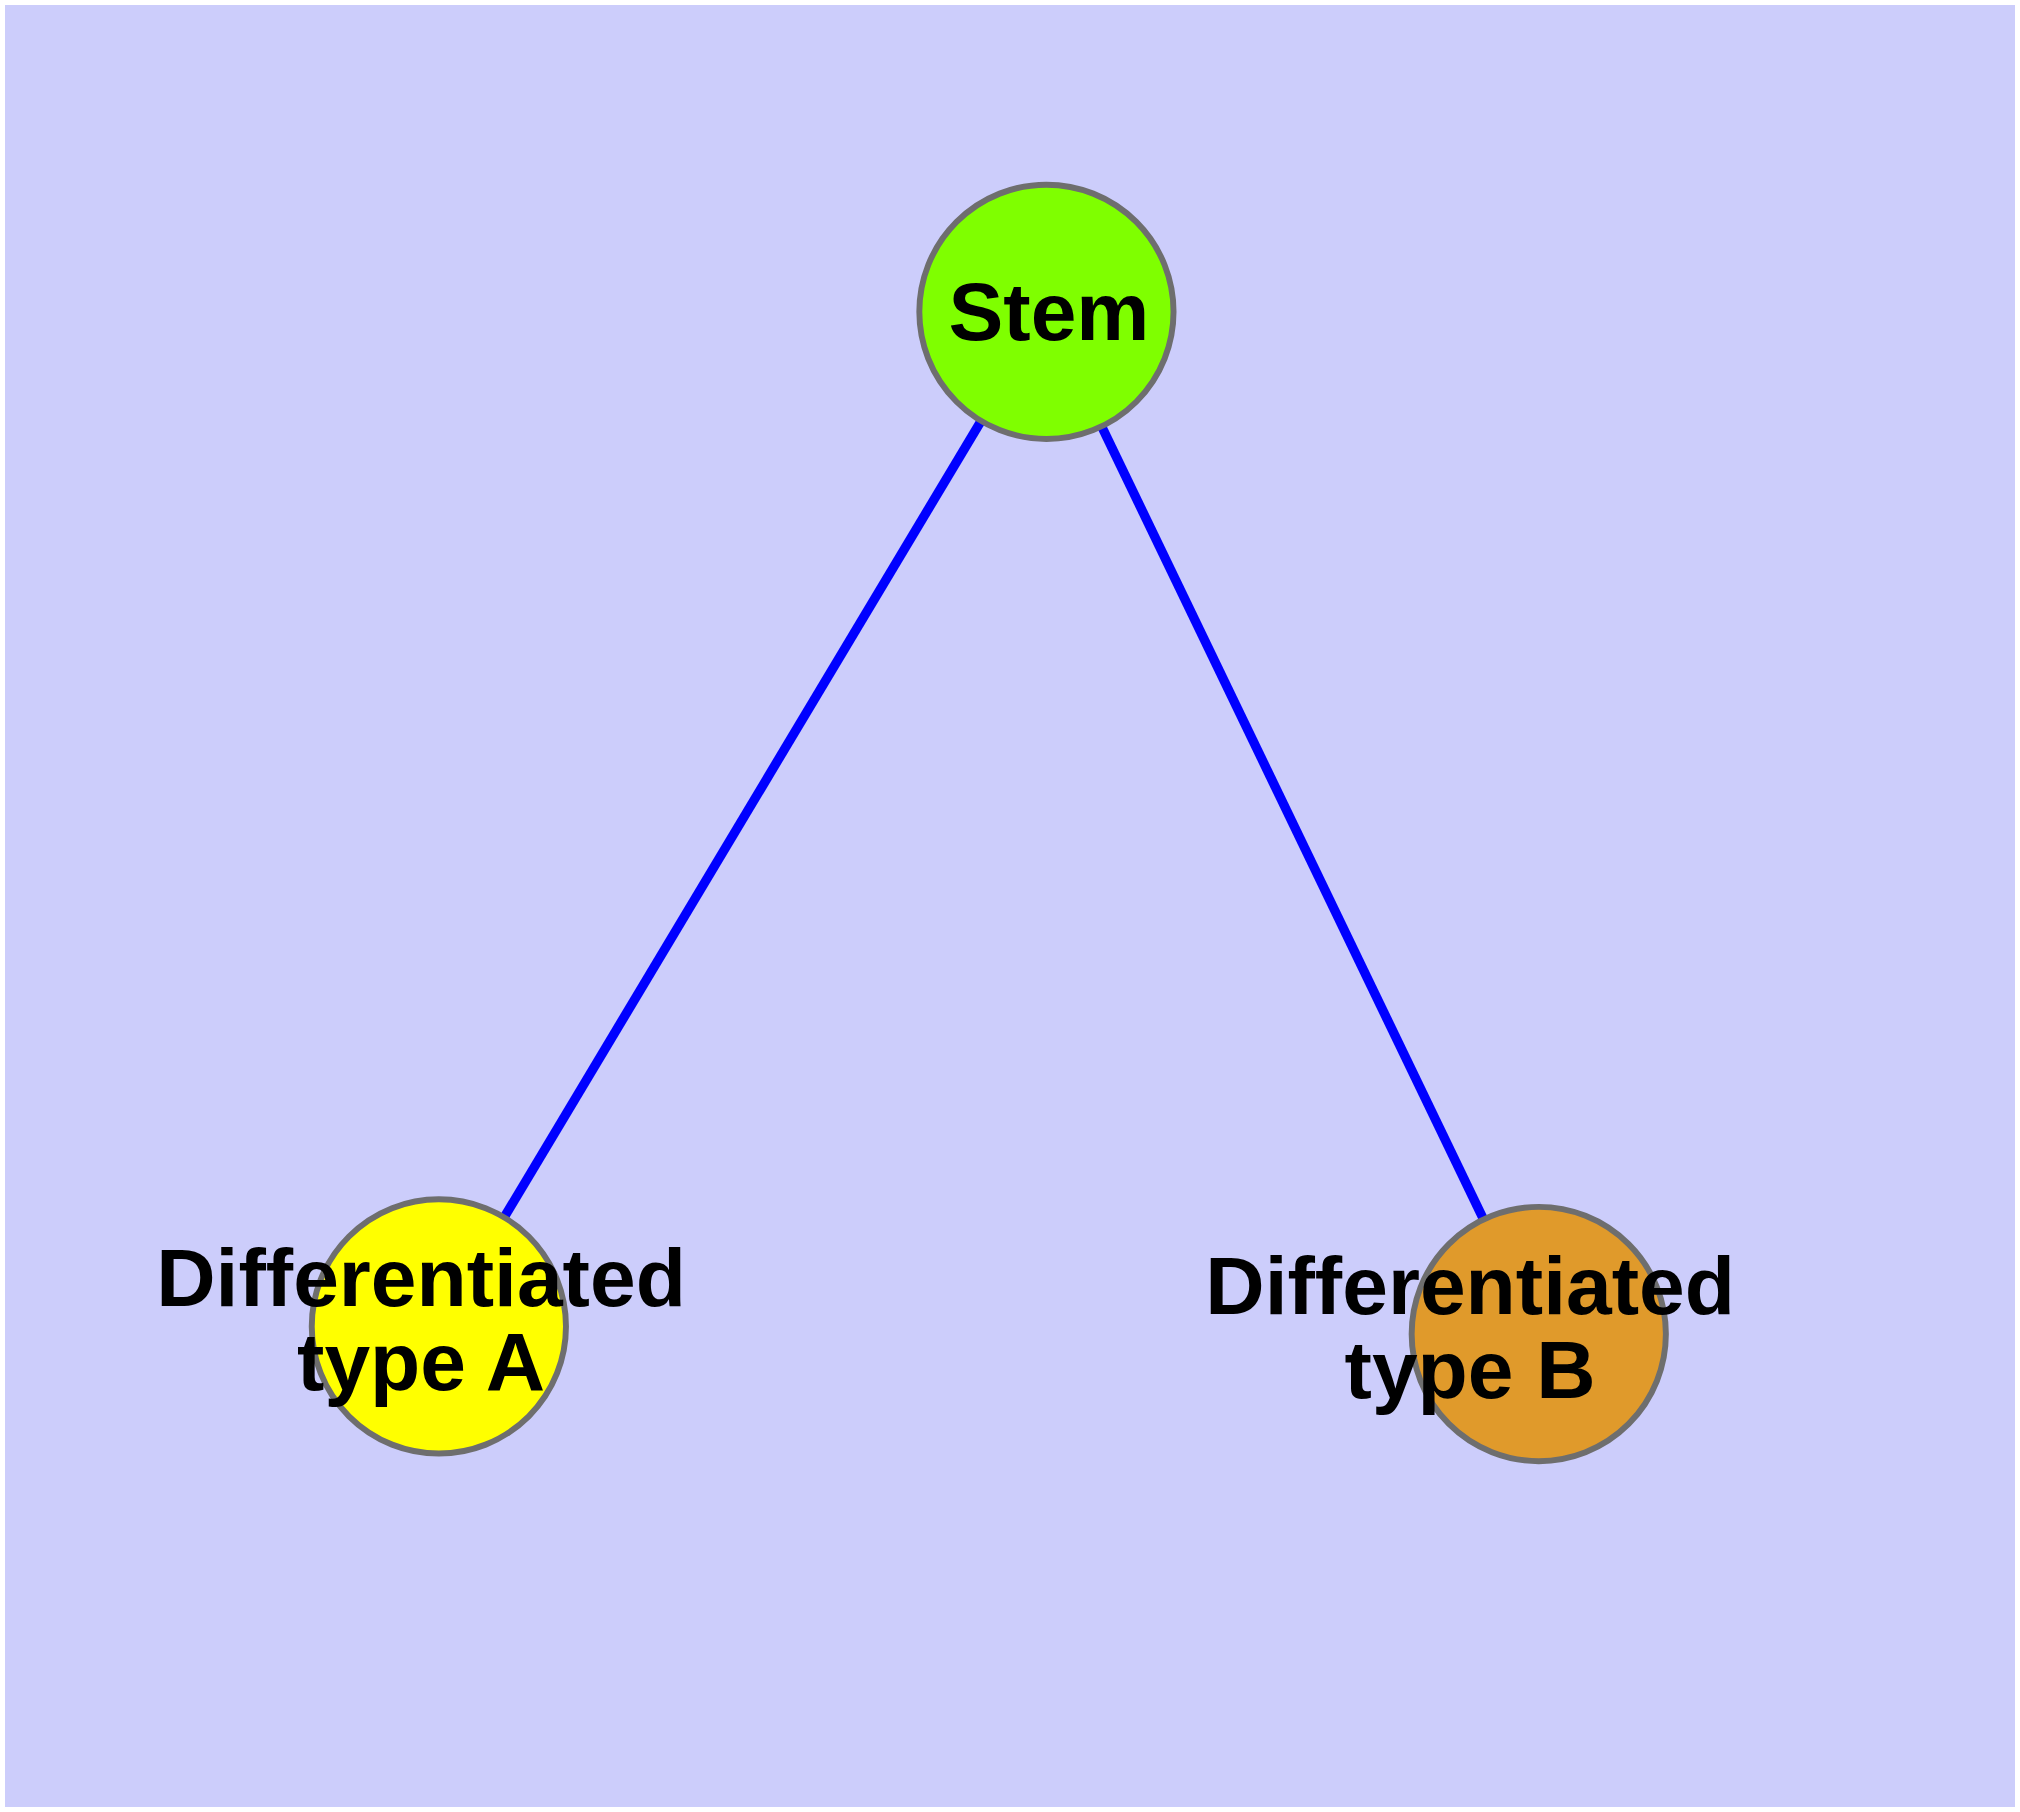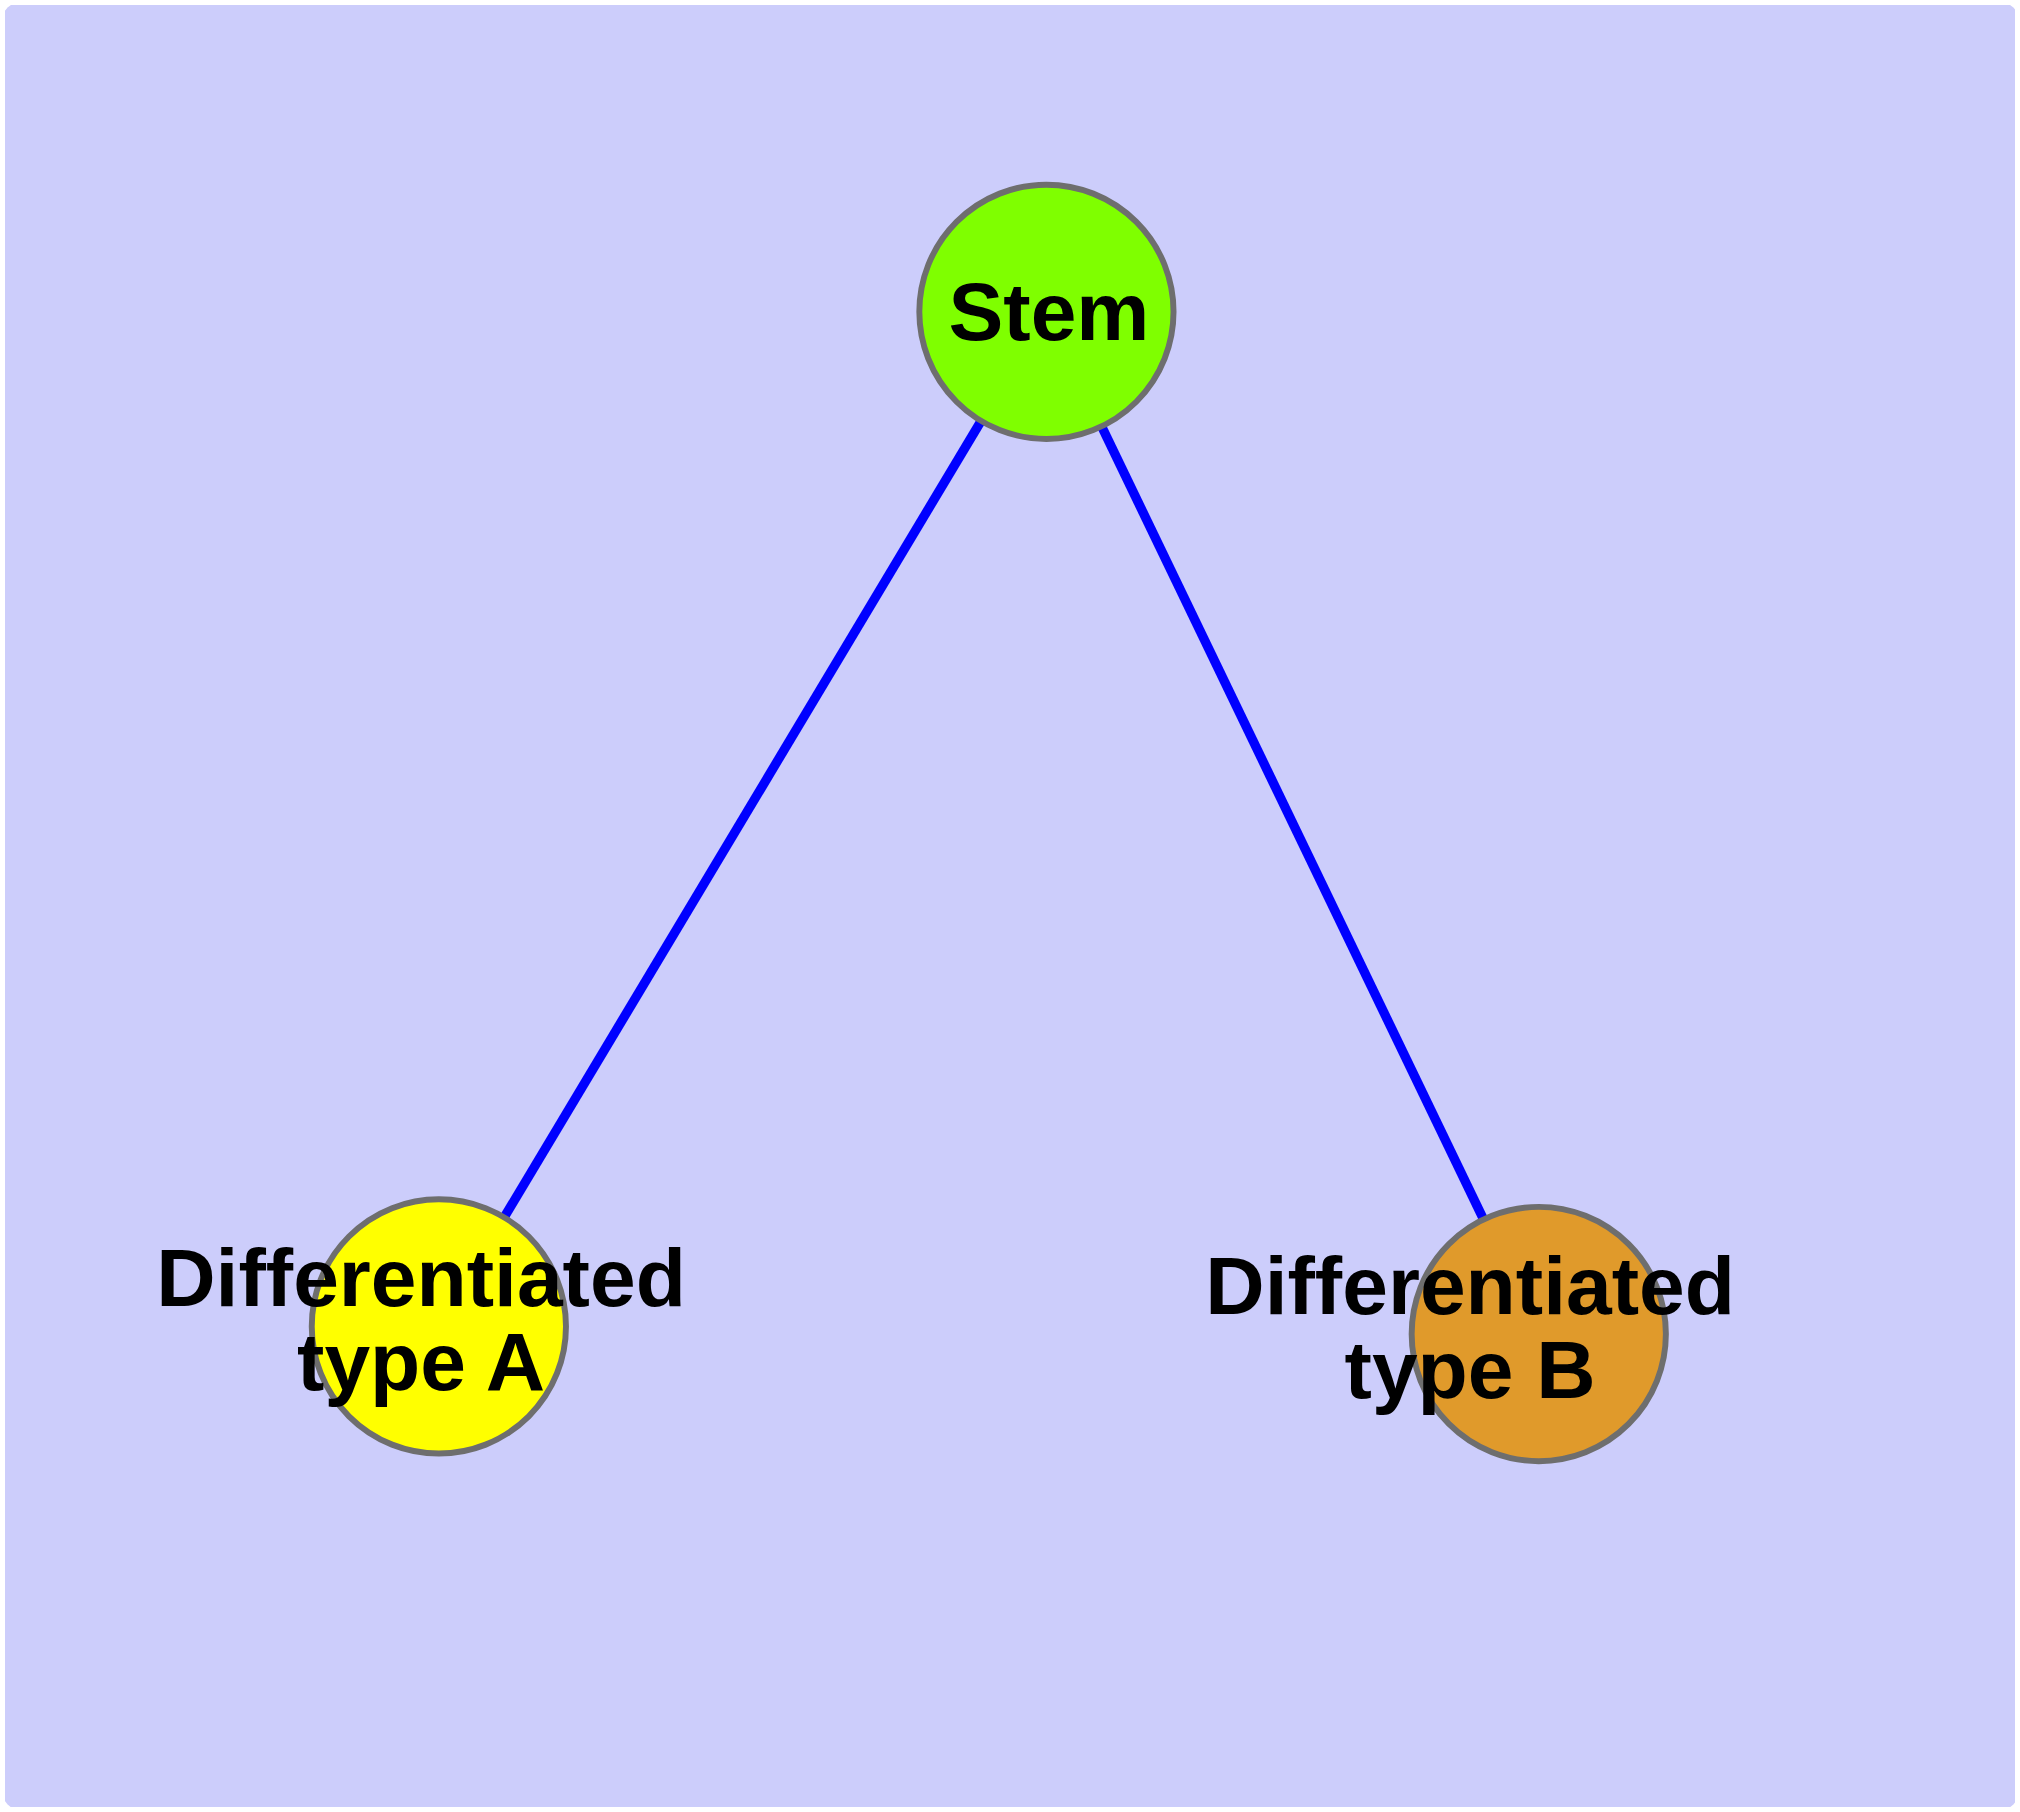--- a/index.html
+++ b/index.html
@@ -7,21 +7,20 @@
     padding: 0;
     background: #ffffff;
   }
   #canvas {
     position: relative;
     width: 2021px;
     height: 1812px;
     background: #ffffff;
     overflow: hidden;
     font-family: "Liberation Sans", sans-serif;
-    border-radius: 26px;
   }
   #plot-area {
     position: absolute;
     left: 5.1px;
     top: 5.1px;
     width: 2010px;
     height: 1802px;
     background: #cccdfb;
   }
   #graph-svg {

